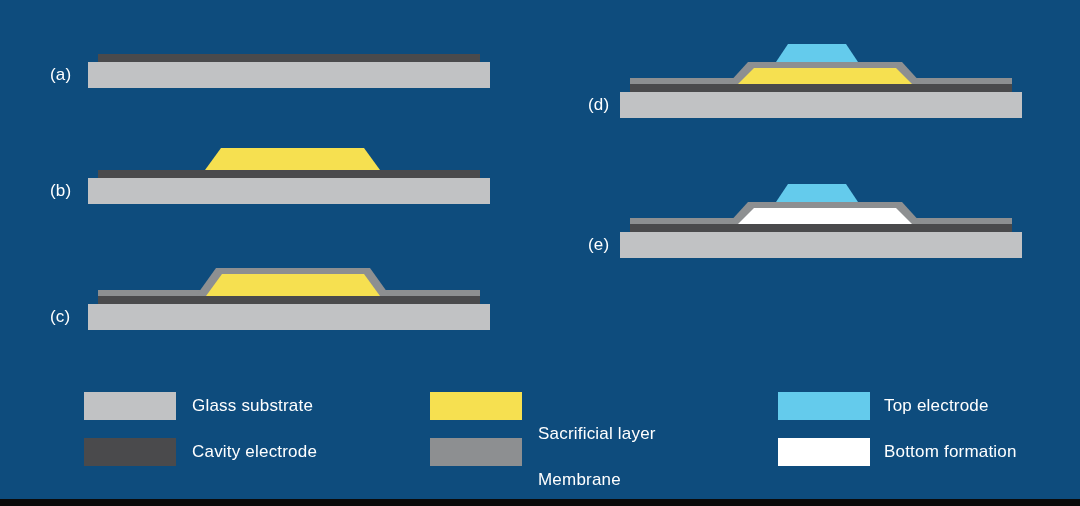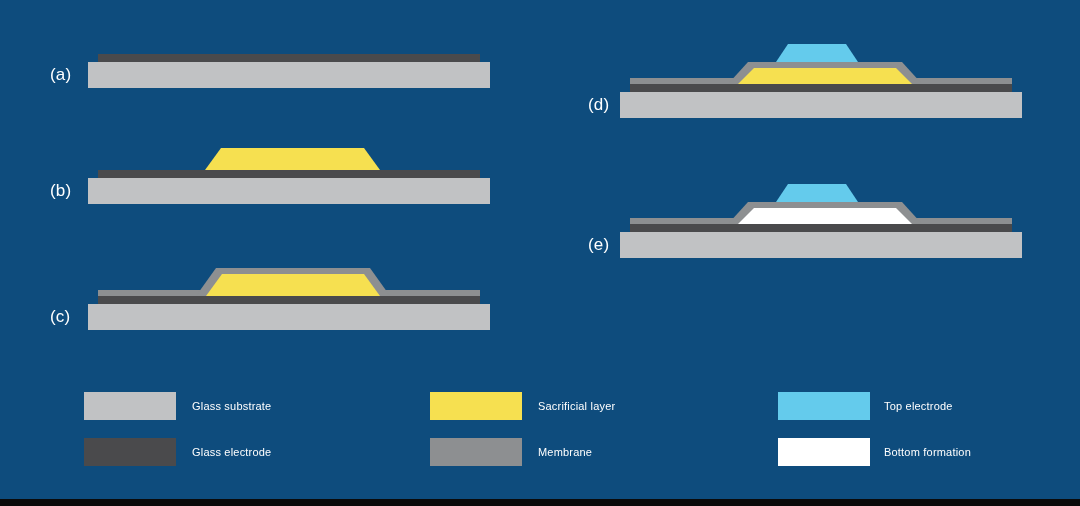--- a/index.html
+++ b/index.html
@@ -30,41 +30,41 @@
 
   
   .legend-swatch {
     position: absolute;
     width: 92px;
     height: 28px;
   }
   .legend-label {
     position: absolute;
     color: var(--text, #fff);
-    font-size: 11px;
+    font-size: 17px;
     line-height: 18px;
     letter-spacing: 0.2px;
   }
   .sw-glass     { background: var(--glass_substrate); }
   .sw-electrode { background: var(--bottom_electrode); }
   .sw-sac       { background: var(--sacrificial_layer); }
   .sw-membrane  { background: var(--membrane); }
   .sw-top       { background: var(--top_electrode); }
   .sw-cavity    { background: var(--cavity); }
 
   
   .col1 { left: 84px; }
   .col2 { left: 430px; }
   .col3 { left: 778px; }
   .row1.legend-swatch { top: 392px; }
   .row2.legend-swatch { top: 438px; }
   .row1.legend-label { top: 397px; }
   .row2.legend-label { top: 443px; }
   .lab1 { left: 192px; }
-  .lab2 { left: 538px; }
+  .lab2 { left: 538px; margin-top: 28px; }
   .lab3 { left: 884px; }
 
   .bottom-bar {
     position: absolute;
     left: 0; bottom: 0;
     width: 100%;
     height: 7px;
     background: var(--footer_bar, #000);
   }
 </style>
@@ -112,21 +112,21 @@
     <rect class="f-membrane" x="10" y="34" width="382" height="6"></rect>
     <polygon class="f-membrane" points="128,18 282,18 302,40 108,40"></polygon>
     <polygon class="f-cavity" points="134,24 276,24 292,40 118,40"></polygon>
     <polygon class="f-top" points="168,0 226,0 238,18 156,18"></polygon>
   </svg>
 
   <div class="legend-swatch sw-glass col1 row1"></div>
   <div class="legend-label lab1 row1">Glass substrate</div>
 
   <div class="legend-swatch sw-electrode col1 row2"></div>
-  <div class="legend-label lab1 row2">Glass electrode</div>
+  <div class="legend-label lab1 row2">Cavity electrode</div>
 
   <div class="legend-swatch sw-sac col2 row1"></div>
   <div class="legend-label lab2 row1">Sacrificial layer</div>
 
   <div class="legend-swatch sw-membrane col2 row2"></div>
   <div class="legend-label lab2 row2">Membrane</div>
 
   <div class="legend-swatch sw-top col3 row1"></div>
   <div class="legend-label lab3 row1">Top electrode</div>
 

